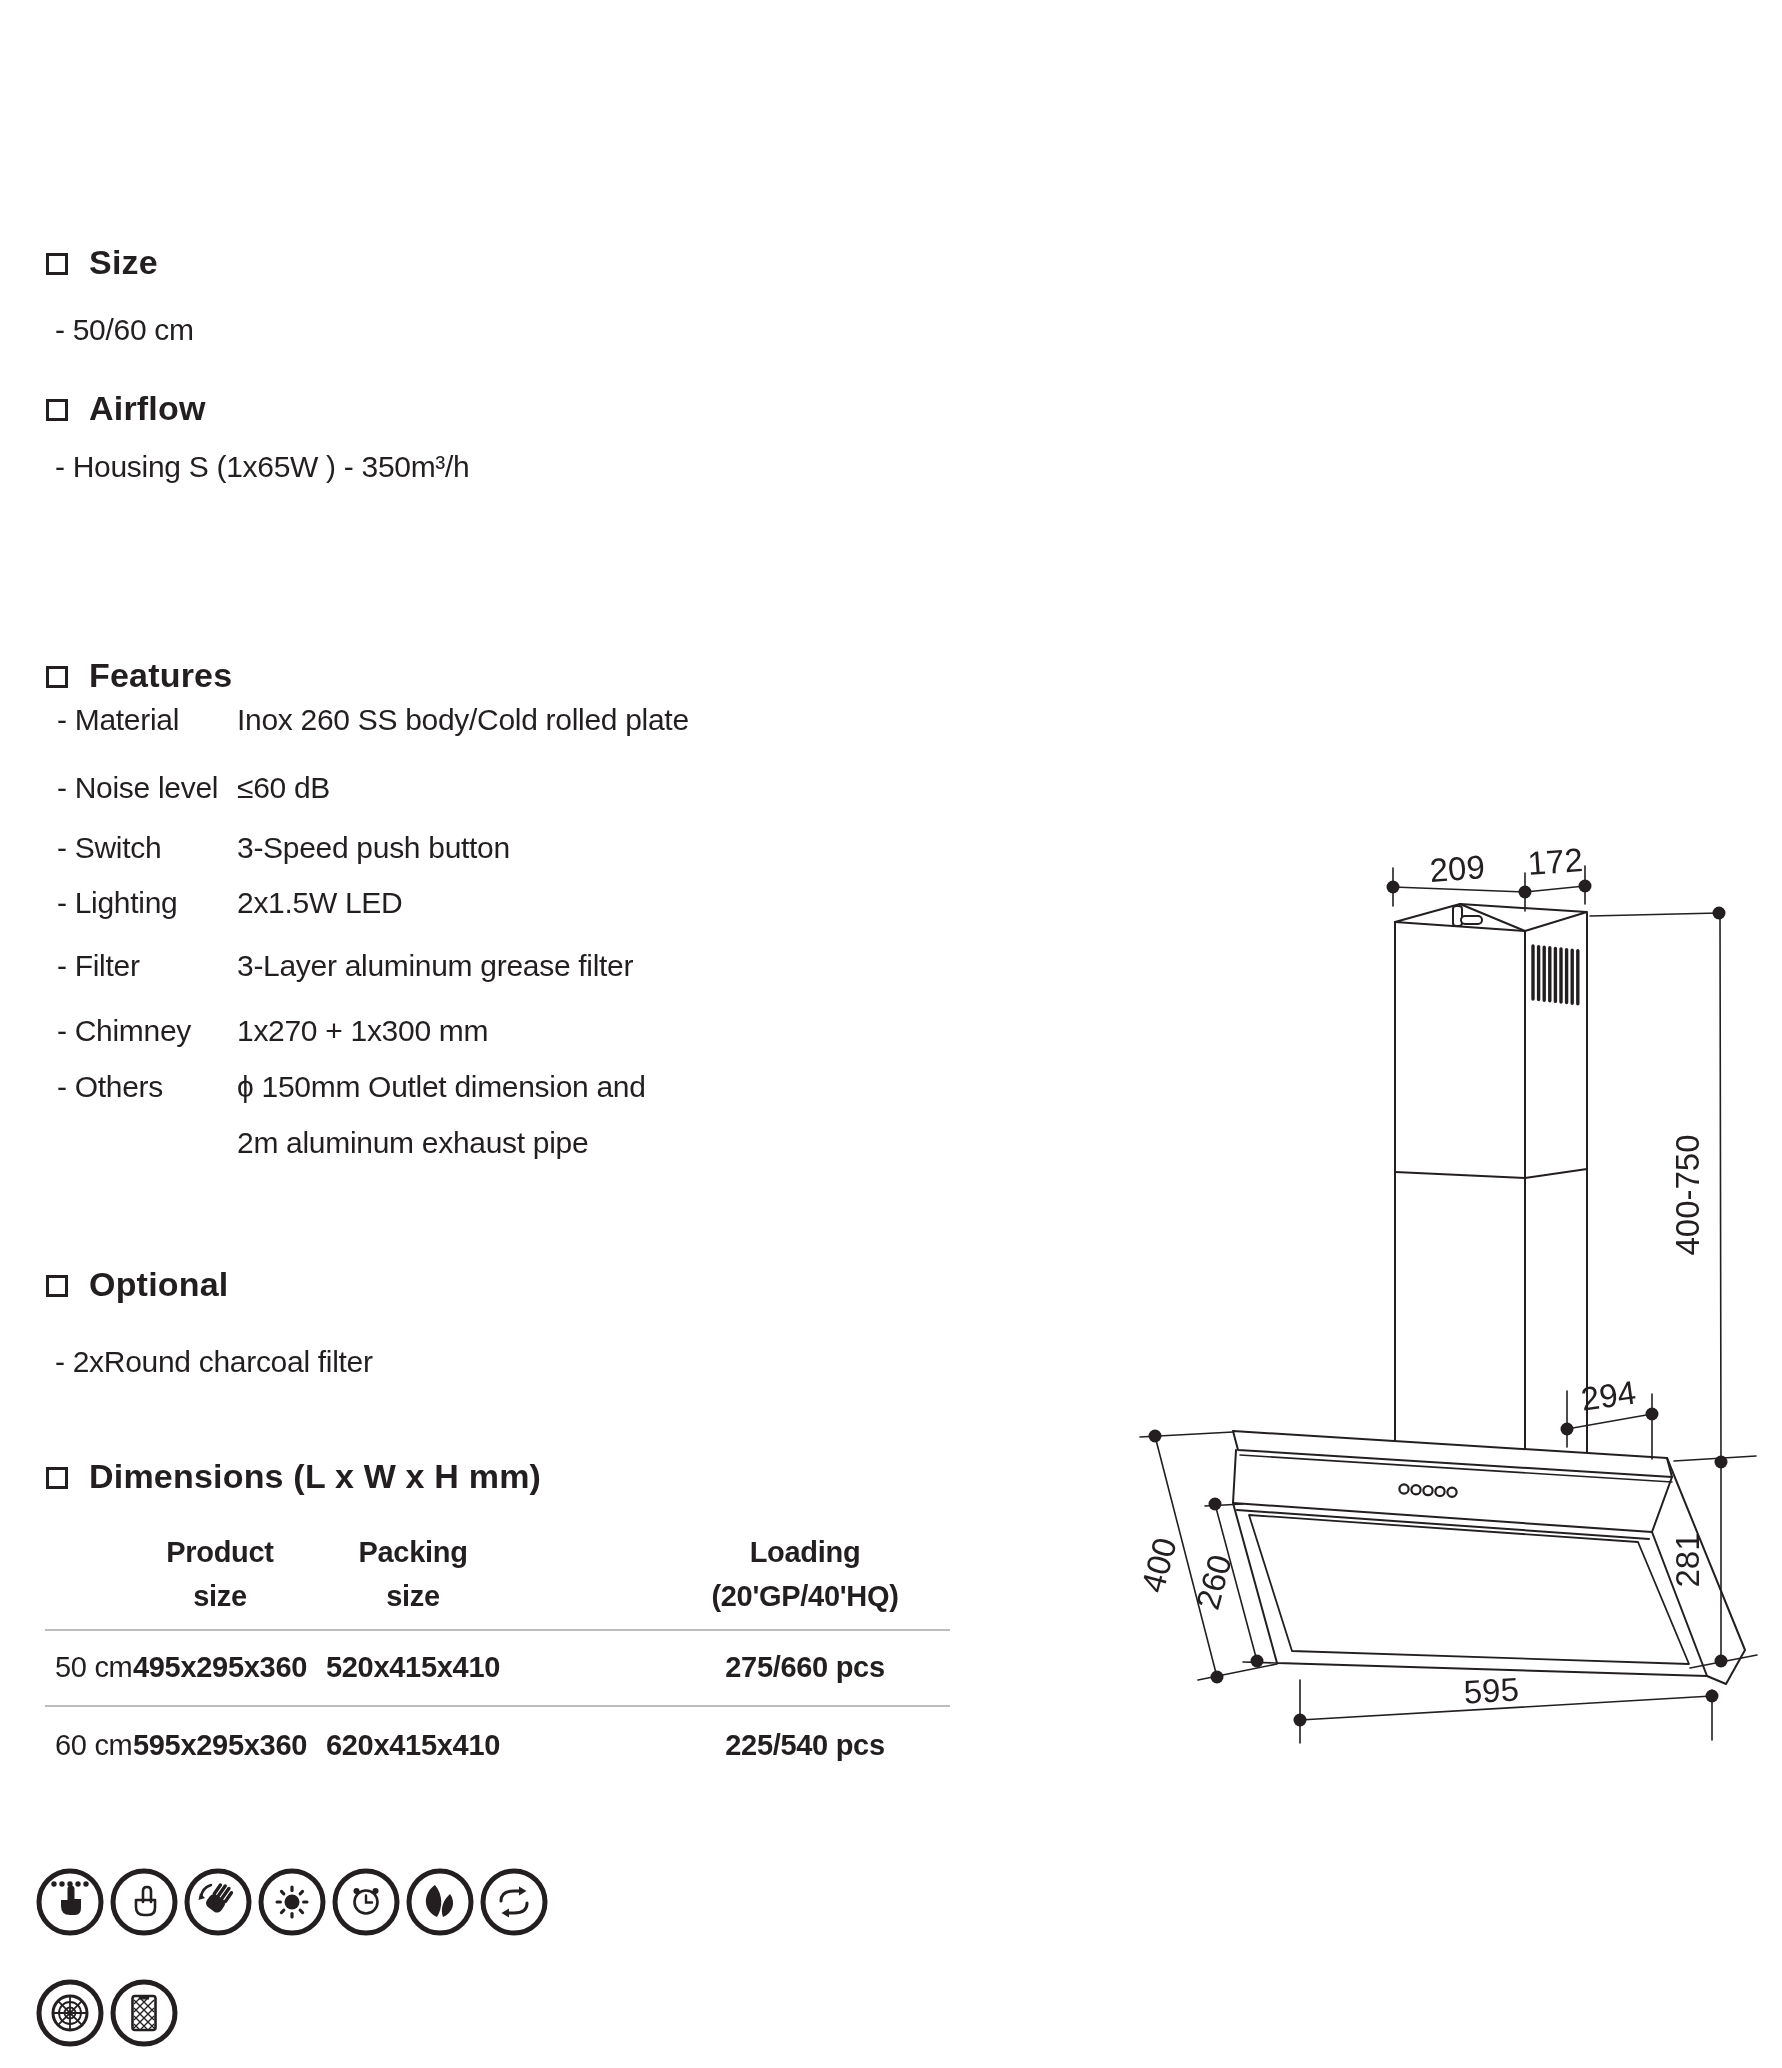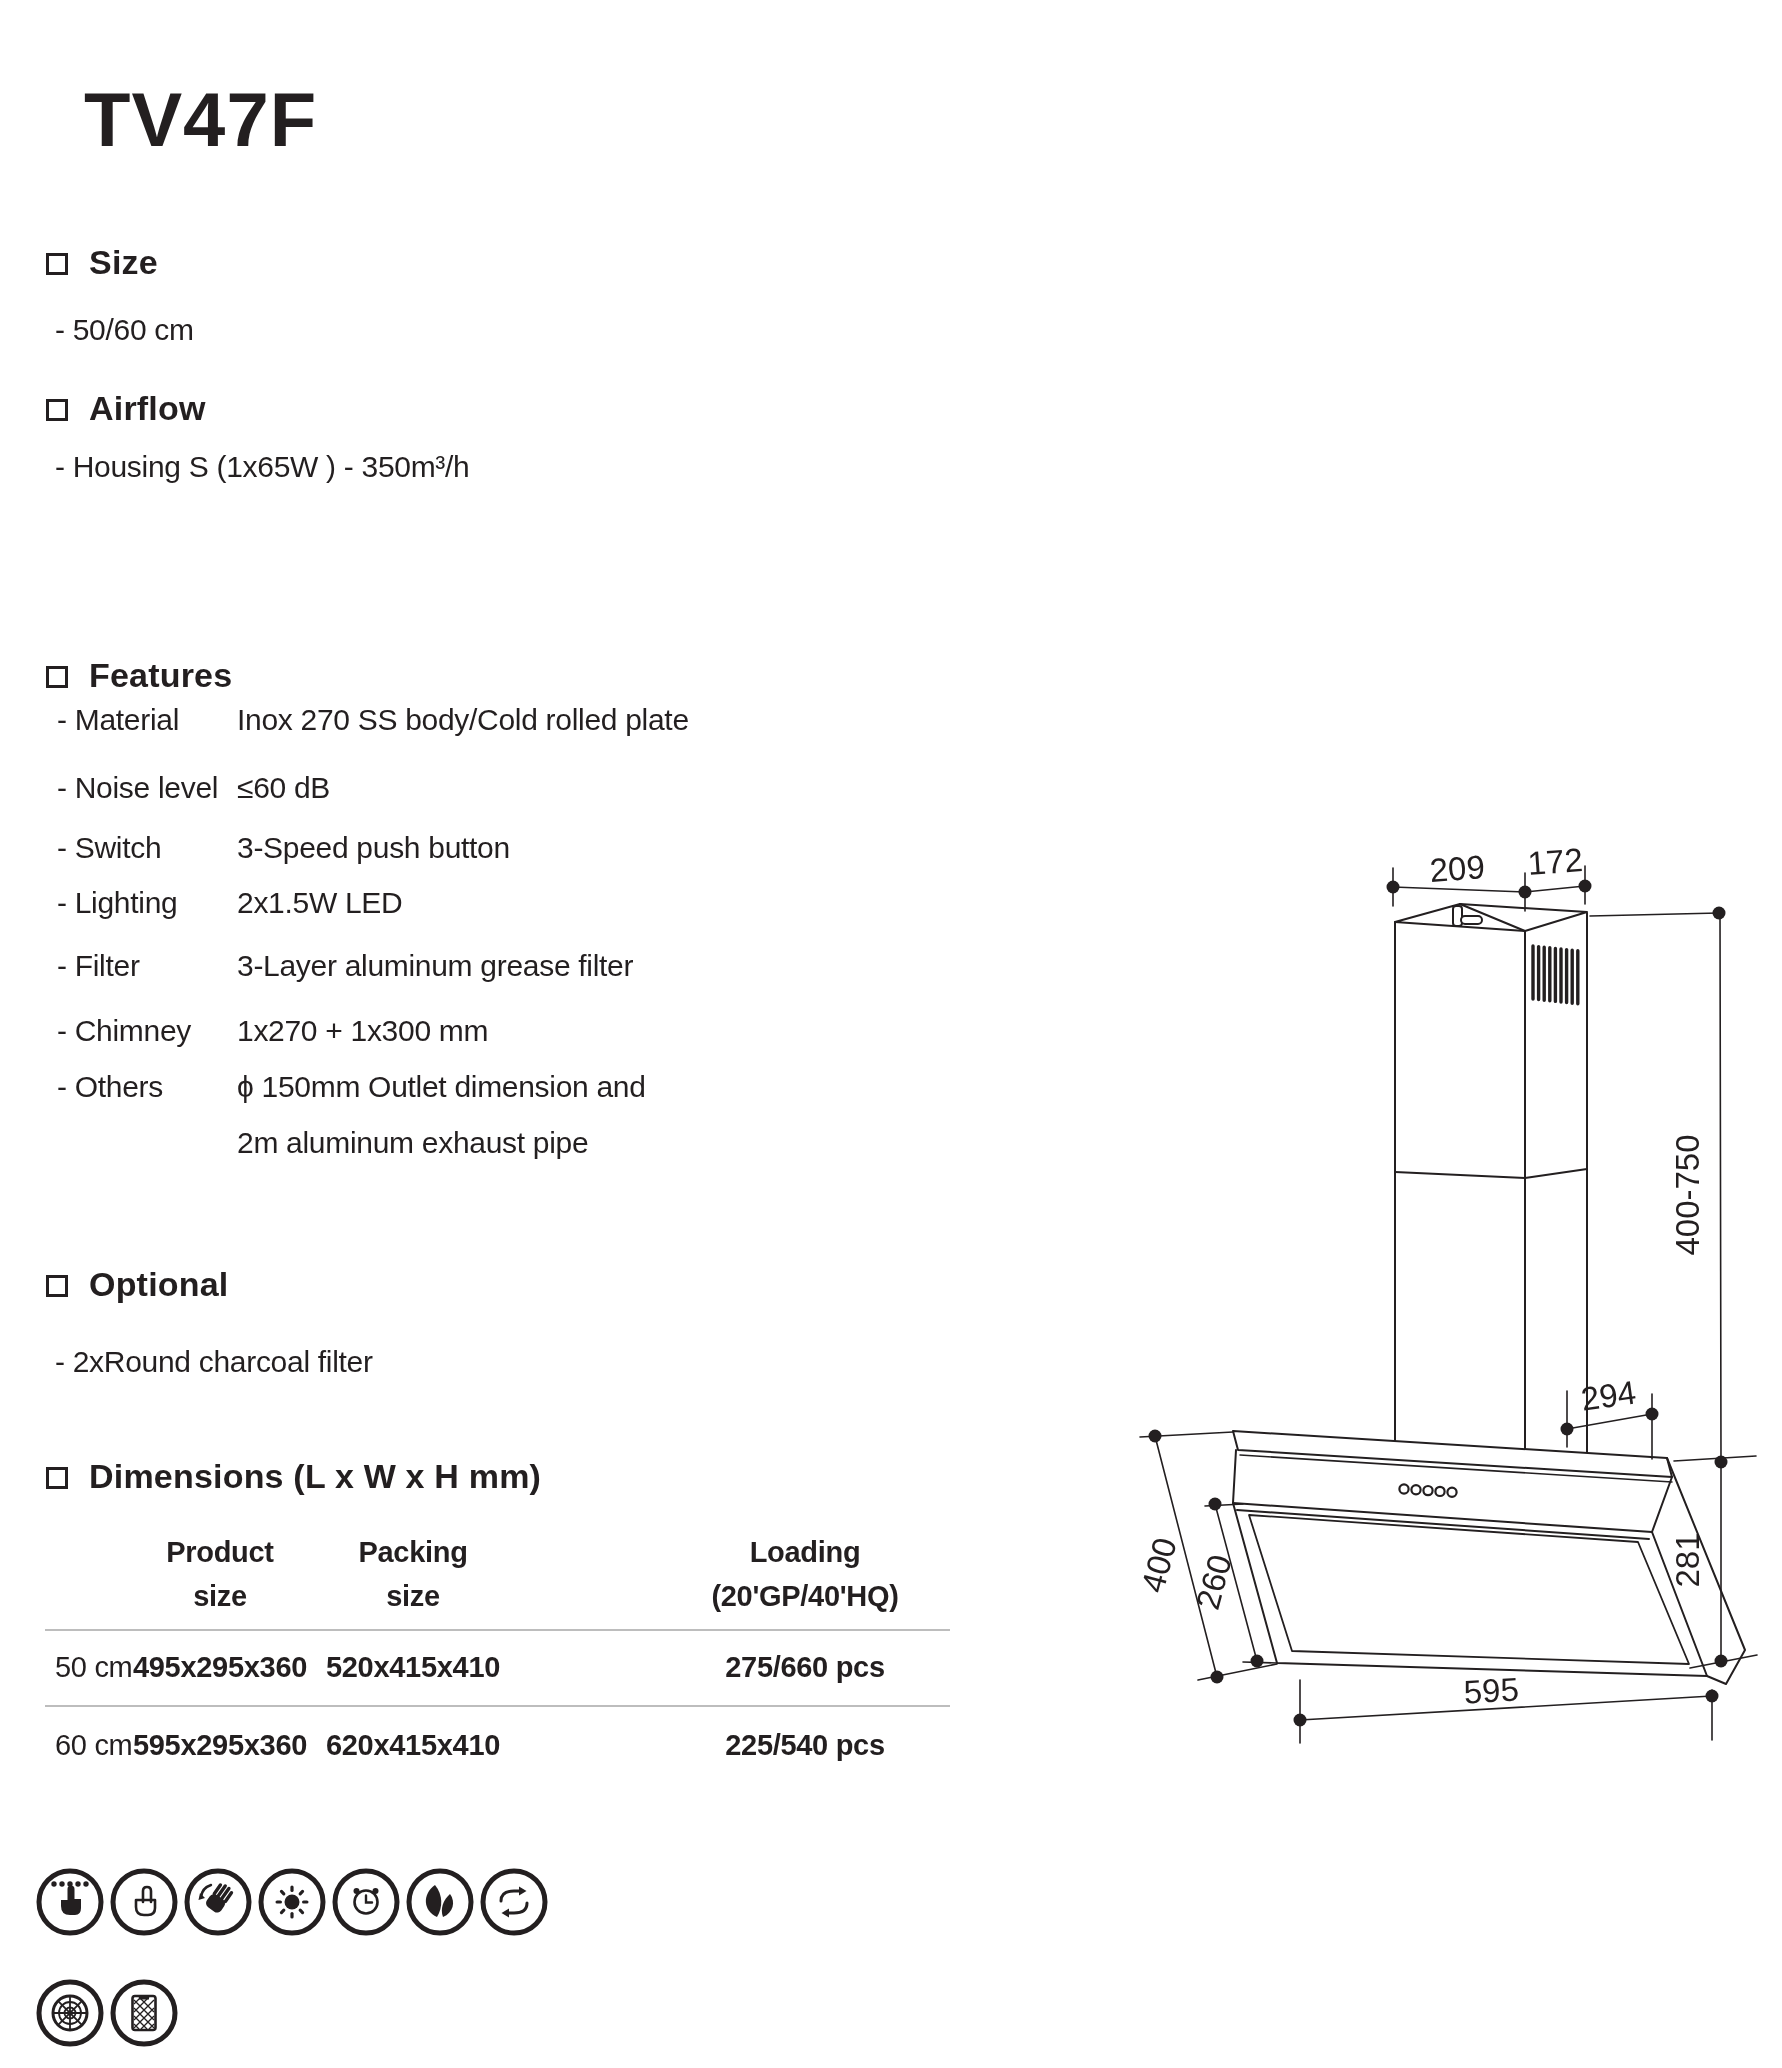--- a/index.html
+++ b/index.html
@@ -18,41 +18,40 @@
   .tbl-cell-c { position:absolute; width:300px; text-align:center; font-size:29px; letter-spacing:-0.3px;font-weight:bold; }
   .tbl-cell-l { position:absolute; left:55px; font-size:29px; letter-spacing:-0.3px; white-space:nowrap; }
   .rule { position:absolute; left:45px; width:905px; height:2px; background:#bdbdbd; }
   svg text { font-family:"Liberation Sans", sans-serif; }
 </style>
 </head>
 <body>
 
 <div class="page">
 
-  <div class="title">TV47F</div>
 
   <div class="heading-row" style="top:243px">
     <div class="heading-sq"></div>
     <div class="heading-text">Size</div>
   </div>
   <div class="body-line" style="top:313px">- 50/60 cm</div>
 
   <div class="heading-row" style="top:389px">
     <div class="heading-sq"></div>
     <div class="heading-text">Airflow</div>
   </div>
   <div class="body-line" style="top:450px">- Housing S (1x65W ) - 350m³/h</div>
 
   <div class="heading-row" style="top:656px">
     <div class="heading-sq"></div>
     <div class="heading-text">Features</div>
   </div>
   <div>
     <span class="feat-label" style="top:703px">- Material</span>
-    <span class="feat-value" style="top:703px">Inox 270 SS body/Cold rolled plate</span>
+    <span class="feat-value" style="top:703px">Inox 260 SS body/Cold rolled plate</span>
   </div>
   <div>
     <span class="feat-label" style="top:771px">- Noise level</span>
     <span class="feat-value" style="top:771px">≤60 dB</span>
   </div>
   <div>
     <span class="feat-label" style="top:831px">- Switch</span>
     <span class="feat-value" style="top:831px">3-Speed push button</span>
   </div>
   <div>

